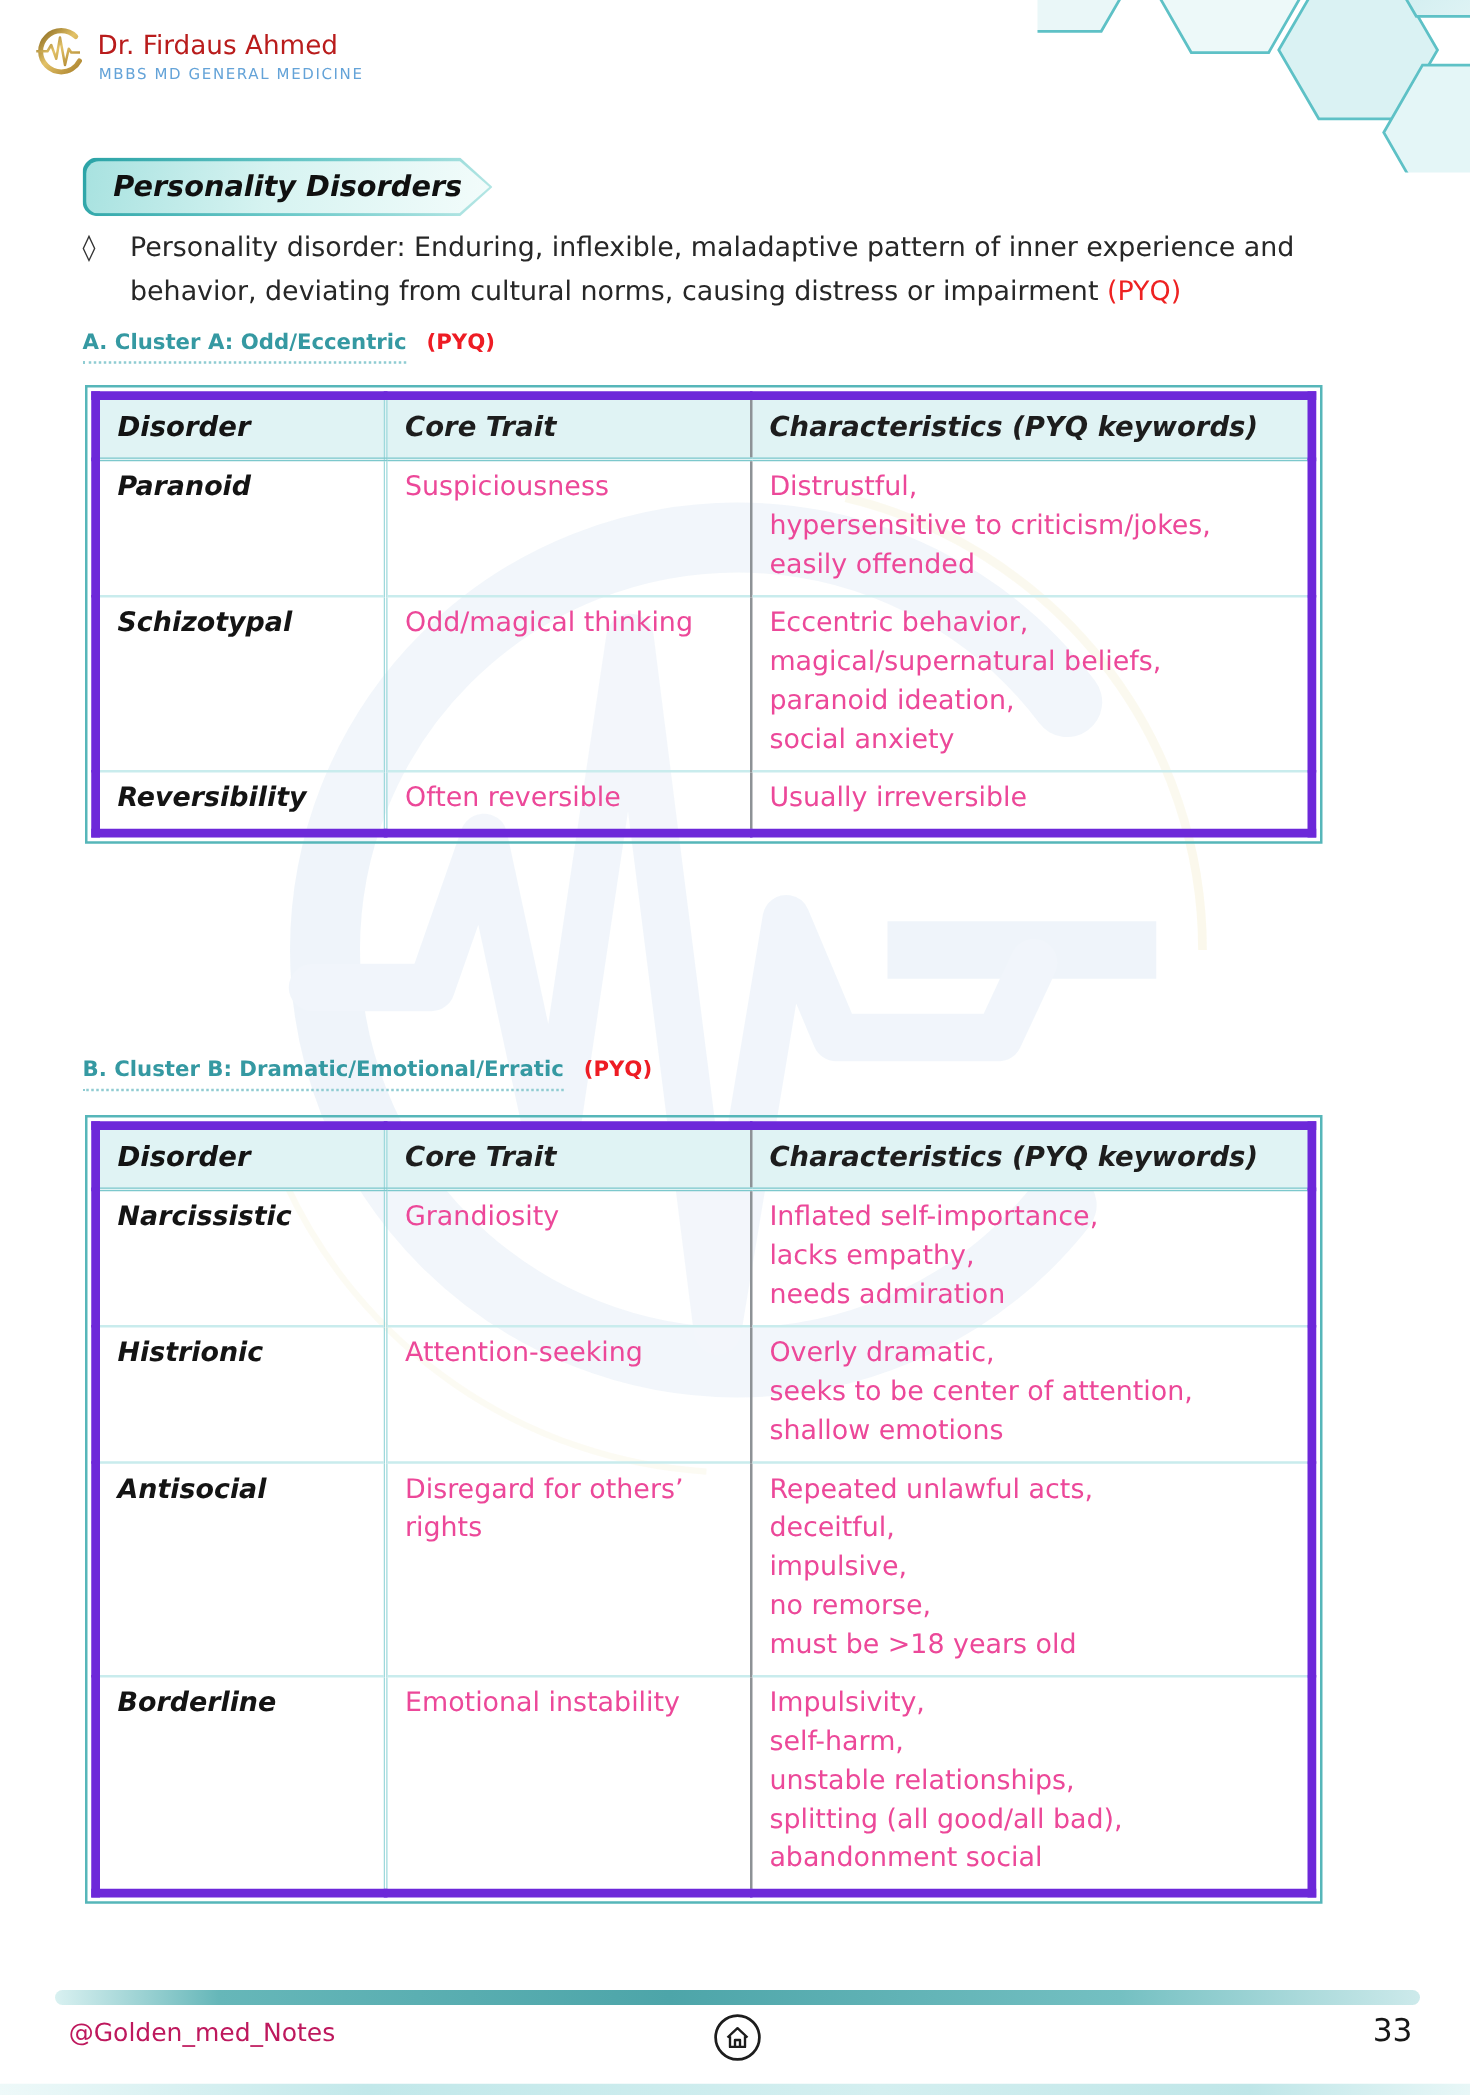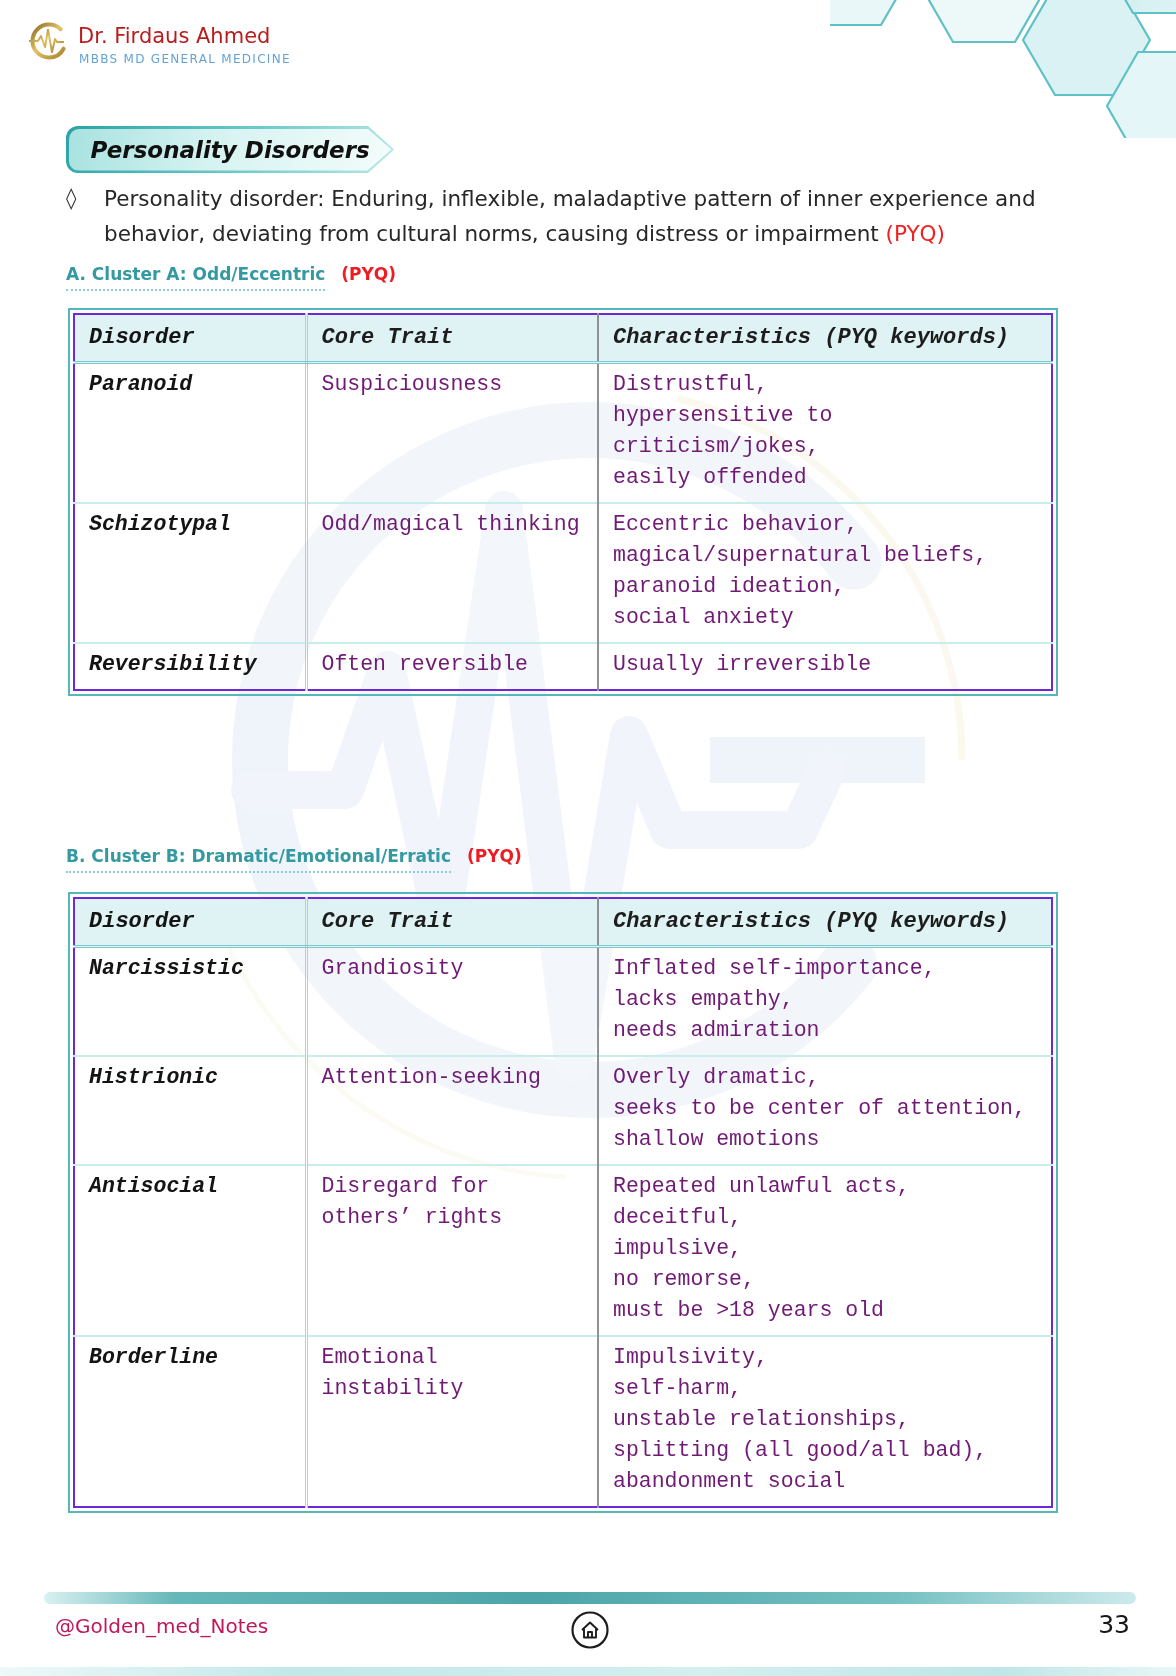--- a/index.html
+++ b/index.html
@@ -30,25 +30,25 @@
   .intro{position:absolute;left:66px;top:181px;width:990px;font-size:21.5px;line-height:35px;color:#272727;}
   .intro .dia{position:absolute;left:0;top:0;font-size:21px;color:#333;}
   .intro .txt-wrap{display:block;padding-left:38px;}
   .pyq-red{color:#ee2222;}
   
   .sec{position:absolute;left:66px;font-size:17px;font-weight:bold;}
   .sec .sec-title{color:#3599a2;border-bottom:2.5px dotted #8fccd2;padding-bottom:5px;}
   .sec .sec-pyq{color:#ee1c24;margin-left:10px;}
   
   .tbl{position:absolute;left:68px;width:990px;border:2px solid #56b6b9;padding:3px;box-sizing:border-box;background:rgba(255,255,255,.18);}
-  .tbl table{border-collapse:collapse;width:100%;table-layout:fixed;border:2px solid #6d28d9;font-family:Liberation Mono, monospace;}
+  .tbl table{border-collapse:collapse;width:100%;table-layout:fixed;border:7px solid #6d28d9;}
   .tbl th{
     text-align:left;font-style:italic;font-weight:bold;font-size:22px;color:#1d1d1d;
     background:#e0f3f4;padding:9px 12px 10px 14px;border-bottom:3px double #7cc8cc;line-height:27px;}
-  .tbl td{vertical-align:top;font-size:21.5px;line-height:31px;padding:5px 12px 9px 14px;color:#701a75;}
+  .tbl td{vertical-align:top;font-size:21.5px;line-height:31px;padding:5px 12px 9px 14px;color:#ec4899;}
   .tbl .c1{font-weight:bold;font-style:italic;color:#141414;border-right:3px double #9ed9dc;}
   .tbl .c2{border-right:2px solid #8d9296;}
   .tbl tbody tr + tr td{border-top:2px solid #c9eced;}
   
   .f-bar{position:absolute;left:44px;top:1592px;width:1092px;height:12px;border-radius:7px;
     background:linear-gradient(90deg,#d9f1f1 0%,#66b7b9 12%,#4da5a9 45%,#74c0c2 78%,#cdeaeb 100%);}
   .f-row{position:absolute;left:44px;top:1608px;width:1092px;height:44px;}
   .f-handle{position:absolute;left:11px;top:6px;font-size:20px;color:#be185d;}
   .f-home{position:absolute;left:50%;transform:translateX(-50%);top:2px;width:40px;height:40px;cursor:pointer;}
   .f-page{position:absolute;right:6px;top:2px;font-size:25px;color:#171717;}

